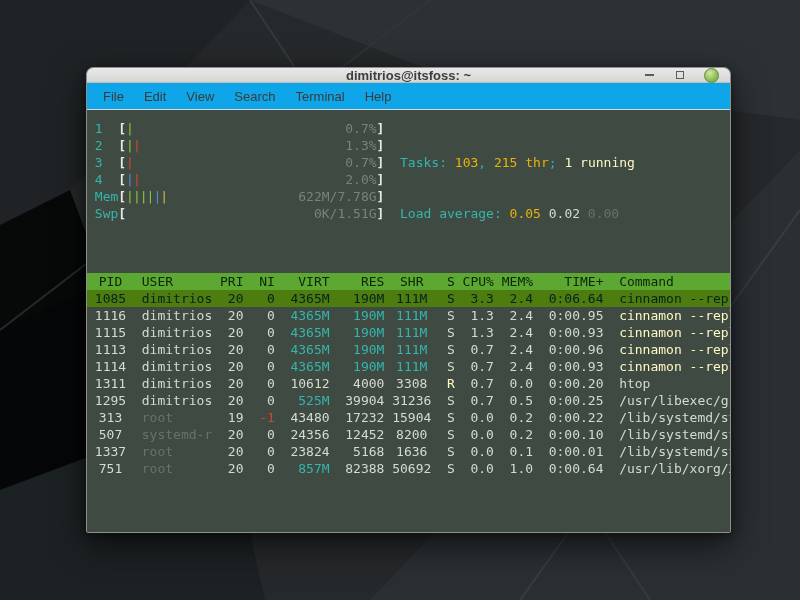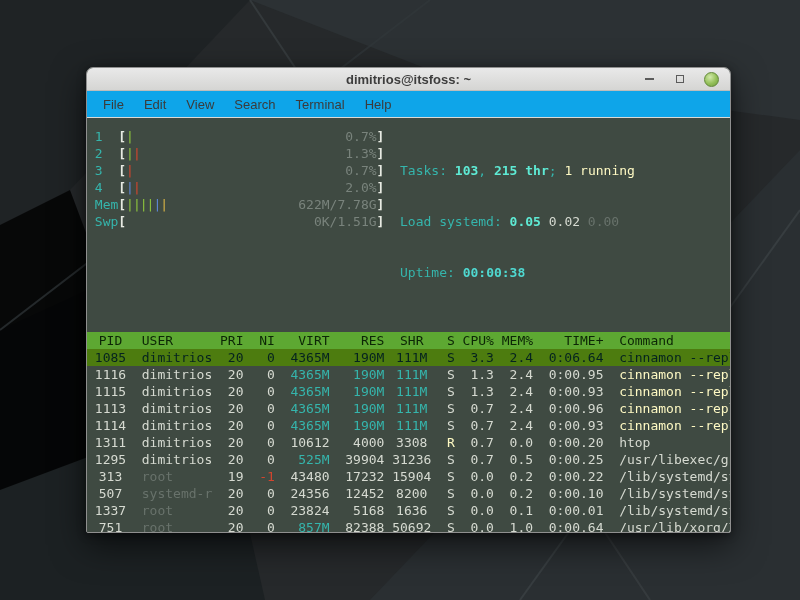--- a/index.html
+++ b/index.html
@@ -8,21 +8,21 @@
   .wall { position:absolute; inset:0; }
 
   
   .window {
     position:absolute; left:86px; top:67px; width:645px; height:466px;
     border-radius:7px 7px 2px 2px; overflow:hidden;
     box-shadow:0 12px 34px rgba(0,0,0,.6), 0 2px 8px rgba(0,0,0,.4);
     border:1px solid #8f8f8f; display:flex; flex-direction:column; background:#3f4a42;
   }
   .titlebar {
-    flex:none; height:23px; background:linear-gradient(#e9e9e9,#d5d5d3);
+    flex:none; height:15px; background:linear-gradient(#e9e9e9,#d5d5d3);
     border-bottom:1px solid #bdbdbb; display:flex; align-items:center; position:relative;
   }
   .title { flex:1; text-align:center; font-size:13px; font-weight:bold; color:#3d3d3d; }
   .controls { position:absolute; right:10px; top:0; height:100%; display:flex; align-items:center; gap:13px; }
   .wbtn { width:18px; height:18px; display:flex; align-items:center; justify-content:center; cursor:default; }
   .min-glyph { width:9px; height:2px; background:#5b5b5b; }
   .max-glyph { width:8px; height:8px; border:1.5px solid #5b5b5b; }
   .close-glyph { width:15px; height:15px; border-radius:50%;
     background:radial-gradient(circle at 38% 32%, #d2e9ab 0%, #93bf58 55%, #6f9c40 100%);
     border:1px solid #63893a; }
@@ -45,21 +45,21 @@
   .bracket { color:#e7eae2; font-weight:bold; }
   .mbar { width:32ch; display:flex; justify-content:space-between; overflow:hidden; }
   .ticks { letter-spacing:-1px; }
   .tick-green { color:#8cc43c; } .tick-blue { color:#5f87d7; }
   .tick-red { color:#d3452e; } .tick-yellow { color:#d7b346; }
   .mval { color:#79837c; }
   .summary { padding-left:2ch; }
   .sline { white-space:pre; }
   .cyan { color:#35b5ac; }
   .bcyan { color:#4fd8d0; font-weight:bold; }
-  .bwhite { color:#5eead4; font-weight:bold; }
+  .bwhite { color:#eab308; font-weight:normal; }
   .faint { color:#68726b; }
   .green { color:#fef9c3; }
   .red { color:#d3452e; }
   .sp { margin-left:1ch; }
 
   .prow { display:flex; white-space:pre; flex:none; }
   .cell { flex:none; overflow:hidden; white-space:pre; }
   .c-pid  { width:6ch;  text-align:center; }
   .c-user { width:10ch; text-align:left; padding-left:1ch; }
   .c-pri  { width:4ch;  text-align:right; }
@@ -120,22 +120,21 @@
         <span class="menu-item">Terminal</span>
         <span class="menu-item">Help</span>
       </div>
 
     <div class="terminal">
 
       <div class="top">
         <div class="meters-left"><span class="mrow"><span class="mlabel">1</span><span class="bracket">[</span><span class="mbar"><span class="ticks"><span class="tick tick-green">|</span></span><span class="mval">0.7%</span></span><span class="bracket">]</span></span><span class="mrow"><span class="mlabel">2</span><span class="bracket">[</span><span class="mbar"><span class="ticks"><span class="tick tick-green">|</span><span class="tick tick-red">|</span></span><span class="mval">1.3%</span></span><span class="bracket">]</span></span><span class="mrow"><span class="mlabel">3</span><span class="bracket">[</span><span class="mbar"><span class="ticks"><span class="tick tick-red">|</span></span><span class="mval">0.7%</span></span><span class="bracket">]</span></span><span class="mrow"><span class="mlabel">4</span><span class="bracket">[</span><span class="mbar"><span class="ticks"><span class="tick tick-blue">|</span><span class="tick tick-red">|</span></span><span class="mval">2.0%</span></span><span class="bracket">]</span></span><span class="mrow"><span class="mlabel">Mem</span><span class="bracket">[</span><span class="mbar"><span class="ticks"><span class="tick tick-green">|</span><span class="tick tick-green">|</span><span class="tick tick-green">|</span><span class="tick tick-green">|</span><span class="tick tick-blue">|</span><span class="tick tick-yellow">|</span></span><span class="mval">622M/7.78G</span></span><span class="bracket">]</span></span><span class="mrow"><span class="mlabel">Swp</span><span class="bracket">[</span><span class="mbar"><span class="ticks"></span><span class="mval">0K/1.51G</span></span><span class="bracket">]</span></span></div>
         <div class="summary">
           <div class="sline"><span class="cyan">Tasks: </span><span class="bwhite">103</span><span class="cyan">, </span><span class="bwhite">215 thr</span><span class="cyan">; </span><span class="green">1 running</span></div>
-          <div class="sline"><span class="cyan">Load systemd: </span><span class="bwhite">0.05</span><span class="sp">0.02</span><span class="sp faint">0.00</span></div>
-          <div class="sline"><span class="cyan">Uptime: </span><span class="bcyan">00:00:38</span></div>
+          <div class="sline"><span class="cyan">Load average: </span><span class="bwhite">0.05</span><span class="sp">0.02</span><span class="sp faint">0.00</span></div>
         </div>
       </div>
 
       <div class="prow phead"><span class="cell c-pid">PID</span><span class="cell c-user">USER</span><span class="cell c-pri">PRI</span><span class="cell c-ni">NI</span><span class="cell c-virt">VIRT</span><span class="cell c-res">RES</span><span class="cell c-shr">SHR</span><span class="cell c-s">S</span><span class="cell c-cpu">CPU%</span><span class="cell c-mem">MEM%</span><span class="cell c-time">TIME+</span><span class="cell c-cmd">Command</span></div>
       <div class="pbody"><span class="prow selected"><span class="cell c-pid">1085</span><span class="cell c-user">dimitrios</span><span class="cell c-pri">20</span><span class="cell c-ni">0</span><span class="cell c-virt cyan">4365M</span><span class="cell c-res cyan">190M</span><span class="cell c-shr cyan">111M</span><span class="cell c-s">S</span><span class="cell c-cpu">3.3</span><span class="cell c-mem">2.4</span><span class="cell c-time">0:06.64</span><span class="cell c-cmd green">cinnamon --repl</span></span><span class="prow"><span class="cell c-pid">1116</span><span class="cell c-user">dimitrios</span><span class="cell c-pri">20</span><span class="cell c-ni">0</span><span class="cell c-virt cyan">4365M</span><span class="cell c-res cyan">190M</span><span class="cell c-shr cyan">111M</span><span class="cell c-s">S</span><span class="cell c-cpu">1.3</span><span class="cell c-mem">2.4</span><span class="cell c-time">0:00.95</span><span class="cell c-cmd green">cinnamon --repl</span></span><span class="prow"><span class="cell c-pid">1115</span><span class="cell c-user">dimitrios</span><span class="cell c-pri">20</span><span class="cell c-ni">0</span><span class="cell c-virt cyan">4365M</span><span class="cell c-res cyan">190M</span><span class="cell c-shr cyan">111M</span><span class="cell c-s">S</span><span class="cell c-cpu">1.3</span><span class="cell c-mem">2.4</span><span class="cell c-time">0:00.93</span><span class="cell c-cmd green">cinnamon --repl</span></span><span class="prow"><span class="cell c-pid">1113</span><span class="cell c-user">dimitrios</span><span class="cell c-pri">20</span><span class="cell c-ni">0</span><span class="cell c-virt cyan">4365M</span><span class="cell c-res cyan">190M</span><span class="cell c-shr cyan">111M</span><span class="cell c-s">S</span><span class="cell c-cpu">0.7</span><span class="cell c-mem">2.4</span><span class="cell c-time">0:00.96</span><span class="cell c-cmd green">cinnamon --repl</span></span><span class="prow"><span class="cell c-pid">1114</span><span class="cell c-user">dimitrios</span><span class="cell c-pri">20</span><span class="cell c-ni">0</span><span class="cell c-virt cyan">4365M</span><span class="cell c-res cyan">190M</span><span class="cell c-shr cyan">111M</span><span class="cell c-s">S</span><span class="cell c-cpu">0.7</span><span class="cell c-mem">2.4</span><span class="cell c-time">0:00.93</span><span class="cell c-cmd green">cinnamon --repl</span></span><span class="prow"><span class="cell c-pid">1311</span><span class="cell c-user">dimitrios</span><span class="cell c-pri">20</span><span class="cell c-ni">0</span><span class="cell c-virt">10612</span><span class="cell c-res">4000</span><span class="cell c-shr">3308</span><span class="cell c-s green">R</span><span class="cell c-cpu">0.7</span><span class="cell c-mem">0.0</span><span class="cell c-time">0:00.20</span><span class="cell c-cmd">htop</span></span><span class="prow"><span class="cell c-pid">1295</span><span class="cell c-user">dimitrios</span><span class="cell c-pri">20</span><span class="cell c-ni">0</span><span class="cell c-virt cyan">525M</span><span class="cell c-res">39904</span><span class="cell c-shr">31236</span><span class="cell c-s">S</span><span class="cell c-cpu">0.7</span><span class="cell c-mem">0.5</span><span class="cell c-time">0:00.25</span><span class="cell c-cmd">/usr/libexec/gn</span></span><span class="prow"><span class="cell c-pid">313</span><span class="cell c-user faint">root</span><span class="cell c-pri">19</span><span class="cell c-ni red">-1</span><span class="cell c-virt">43480</span><span class="cell c-res">17232</span><span class="cell c-shr">15904</span><span class="cell c-s">S</span><span class="cell c-cpu">0.0</span><span class="cell c-mem">0.2</span><span class="cell c-time">0:00.22</span><span class="cell c-cmd">/lib/systemd/sy</span></span><span class="prow"><span class="cell c-pid">507</span><span class="cell c-user faint">systemd-r</span><span class="cell c-pri">20</span><span class="cell c-ni">0</span><span class="cell c-virt">24356</span><span class="cell c-res">12452</span><span class="cell c-shr">8200</span><span class="cell c-s">S</span><span class="cell c-cpu">0.0</span><span class="cell c-mem">0.2</span><span class="cell c-time">0:00.10</span><span class="cell c-cmd">/lib/systemd/sy</span></span><span class="prow"><span class="cell c-pid">1337</span><span class="cell c-user faint">root</span><span class="cell c-pri">20</span><span class="cell c-ni">0</span><span class="cell c-virt">23824</span><span class="cell c-res">5168</span><span class="cell c-shr">1636</span><span class="cell c-s">S</span><span class="cell c-cpu">0.0</span><span class="cell c-mem">0.1</span><span class="cell c-time">0:00.01</span><span class="cell c-cmd">/lib/systemd/sy</span></span><span class="prow"><span class="cell c-pid">751</span><span class="cell c-user faint">root</span><span class="cell c-pri">20</span><span class="cell c-ni">0</span><span class="cell c-virt cyan">857M</span><span class="cell c-res">82388</span><span class="cell c-shr">50692</span><span class="cell c-s">S</span><span class="cell c-cpu">0.0</span><span class="cell c-mem">1.0</span><span class="cell c-time">0:00.64</span><span class="cell c-cmd">/usr/lib/xorg/X</span></span></div>
 
       
 
     </div>
   </div>

